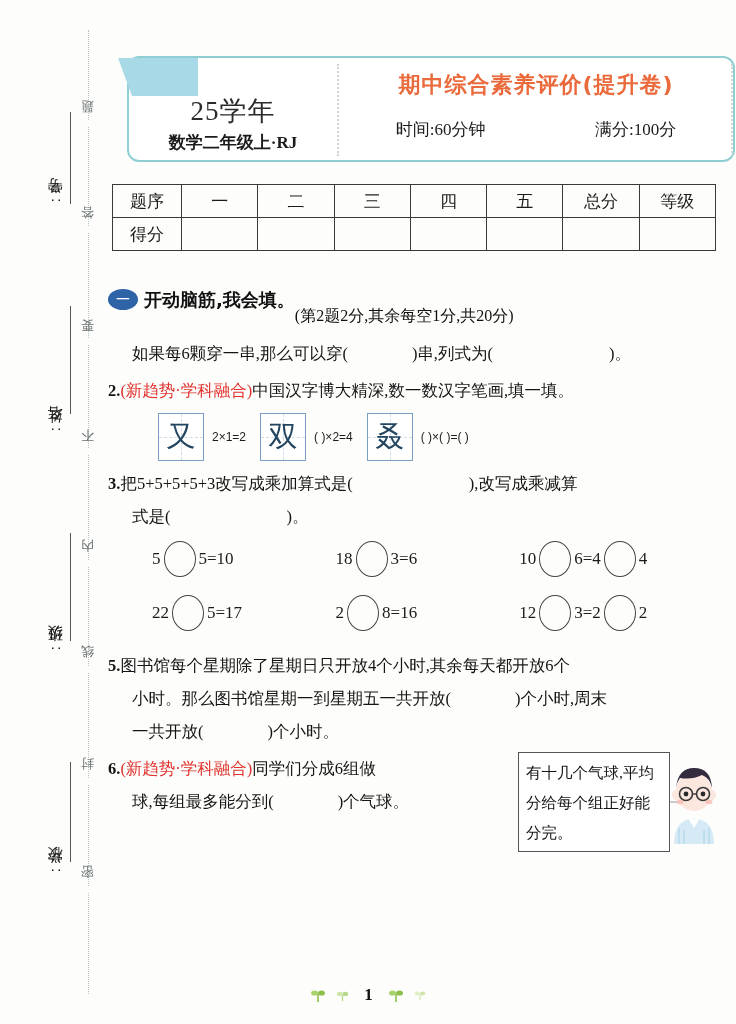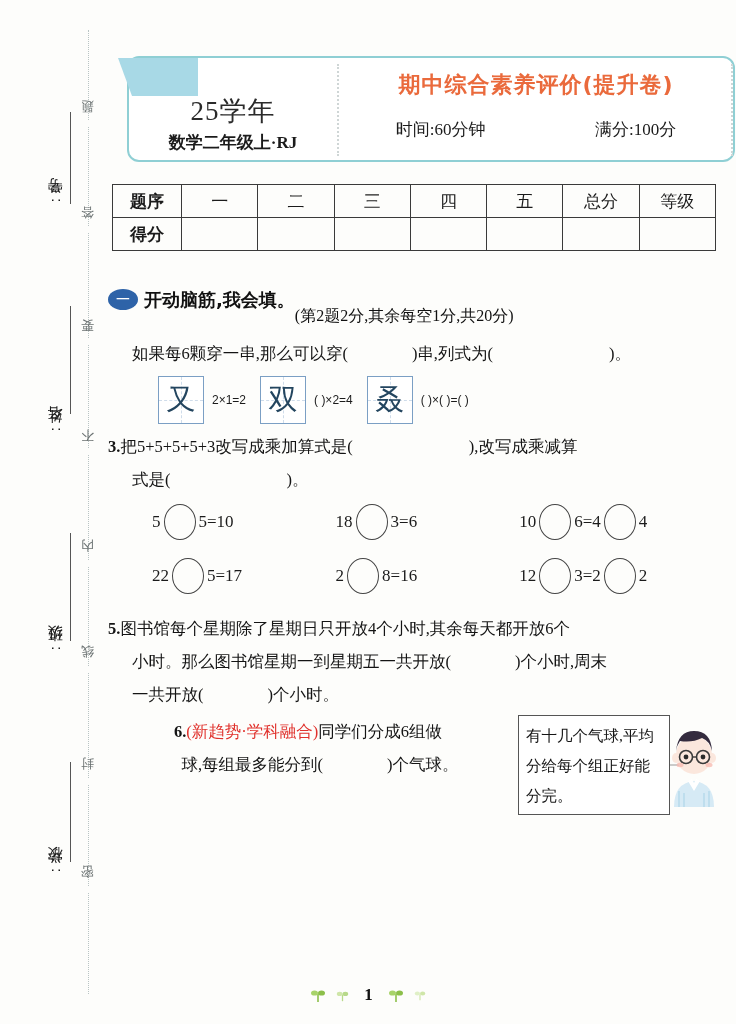--- a/index.html
+++ b/index.html
@@ -82,21 +82,21 @@
   }
   
   #score-table{
     position:absolute;left:112px;top:184px;width:604px;
     border-collapse:collapse;table-layout:fixed;
   }
   #score-table td{
     border:1px solid #3a3a3a;height:30px;text-align:center;
     font-size:17px;color:#1b1b1b;
   }
-  #score-table td.lbl{font-weight:bold;width:66px;}
+  #score-table td.lbl{font-weight:normal;width:66px;}
   
   #content{position:absolute;left:108px;top:272px;width:614px;}
   .section-head{display:flex;align-items:center;margin-bottom:10px;}
   .sec-badge{
     width:30px;height:21px;border-radius:50%;background:#2e63a8;
     color:#fff;font-size:14px;display:flex;align-items:center;justify-content:center;
     margin-right:6px;flex:0 0 auto;
     font-family:"DejaVu Sans","Liberation Sans",sans-serif;
   }
   .sec-title{
@@ -137,21 +137,21 @@
   #q4-grid{padding-left:44px;margin-top:8px;}
   .q4-row{display:flex;margin-bottom:18px;}
   .q4-item{width:190px;display:flex;align-items:center;font-size:17px;}
   .q4-item.wide{width:210px;}
   .opcircle{
     display:inline-block;width:30px;height:34px;border:1.2px solid #444;
     border-radius:50%;margin:0 3px;flex:0 0 auto;
   }
   
   #q6-wrap{position:relative;}
-  #q6-text{width:400px;text-align:center;}
+  #q6-text{width:400px;}
   #speech-box{
     position:absolute;right:52px;top:0px;width:152px;height:100px;
     border:1.5px solid #555;background:#fff;box-sizing:border-box;
     padding:5px 7px;font-size:15.5px;line-height:30px;color:#141414;
   }
   #avatar{
     position:absolute;right:0px;top:6px;width:56px;height:86px;
   }
   
   #footer{
@@ -233,20 +233,25 @@
     <span class="sec-title">开动脑筋,我会填。</span>
     <span class="sec-note">(第2题2分,其余每空1分,共20分)</span>
   </div>
 
   <div class="q">
     <span class="qbody indent">
       <span>如果每6颗穿一串,那么可以穿(</span><span class="blank-m"></span><span>)串,列式为(</span><span class="blank-l"></span><span>)。</span>
     </span>
   </div>
 
+  <div class="q">
+    <span class="qbody">
+      <span class="num">2.</span><span class="tag">(新趋势·学科融合)</span><span>中国汉字博大精深,数一数汉字笔画,填一填。</span>
+    </span>
+  </div>
   <div id="q2-row">
     <div class="charcell">
         <span class="charglyph">又</span>
       </div>
     <span class="eq">2×1=2</span>
     <div class="charcell">
         <span class="charglyph">双</span>
       </div>
     <span class="eq">(      )×2=4</span>
     <div class="charcell">

